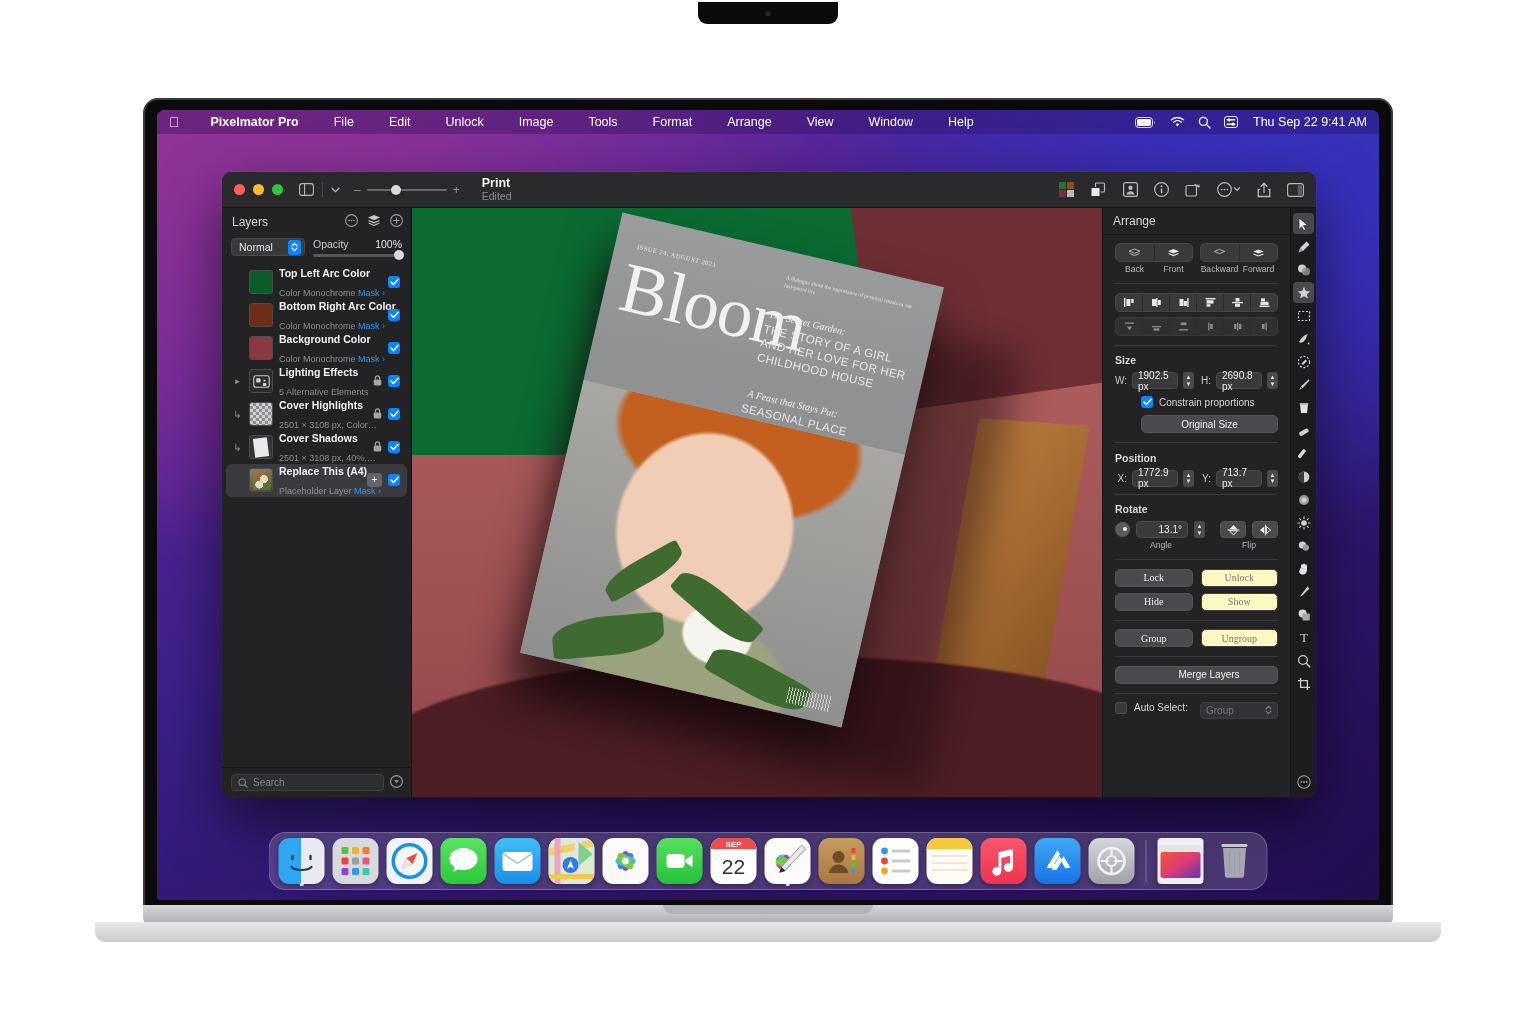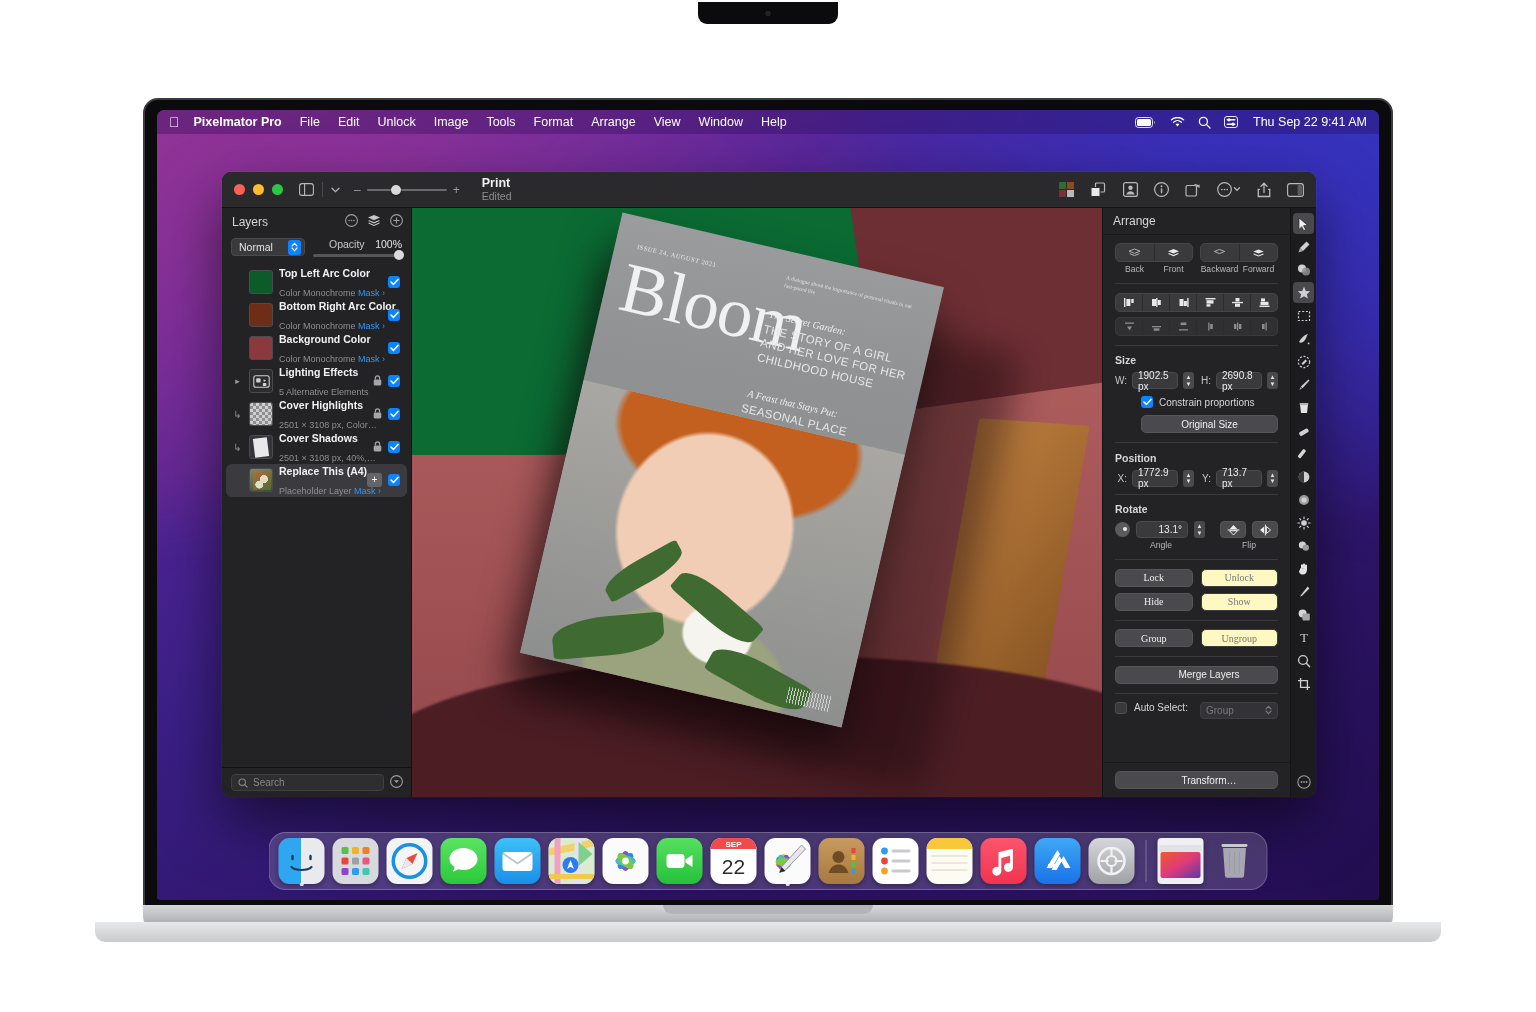--- a/index.html
+++ b/index.html
@@ -50,21 +50,21 @@
   
   .menubar {
     position: relative; z-index: 30; height: 24px;
     display: flex; align-items: center; gap: 0;
     padding: 0 10px 0 12px;
     background: rgba(38,12,82,0.34);
     backdrop-filter: blur(14px);
     color: #fff; font-size: 12.5px;
   }
   .menubar .apple { font-size: 14px; line-height: 1; margin-right: 14px; }
-  .menubar .mitem { padding: 0 9px; white-space: nowrap; }
+  .menubar .mitem { padding: 0 9px; white-space: nowrap; margin-left: 17px; }
   .menubar .mitem.bold { font-weight: 700; padding-left: 0; }
   .menubar .spacer { flex: 1; }
   .menubar .right { display: flex; align-items: center; gap: 13px; padding-right: 2px; }
   .mb-icon { display:inline-flex; align-items:center; justify-content:center; }
   .mb-time { font-size: 12.5px; margin-left: 2px; }
 
   
   .app-window {
     position: absolute; left: 65px; top: 62px; width: 1094px; height: 625px;
     background: #1e1e20; border-radius: 9px; overflow: hidden;
@@ -109,21 +109,21 @@
     width: 74px; height: 18px; background: #3a3a3d; border-radius: 4px;
     display: flex; align-items: center; padding: 0 3px 0 7px; color: #e6e6e8; font-size: 10.5px;
     position: relative; border: .5px solid #4a4a4e;
   }
   .blend-select .chev {
     margin-left: auto; width: 13px; height: 15px; border-radius: 3px; background: #0a84ff;
     display:flex; align-items:center; justify-content:center; color:#fff; font-size:8px; line-height:1;
     flex-direction: column;
   }
   .op-block { flex: 1; }
-  .op-row { display: flex; align-items: baseline; color: #c9c9cd; font-size: 10.5px; margin-left: 16px; }
+  .op-row { display: flex; align-items: baseline; color: #c9c9cd; font-size: 10.5px; }
   .op-row .val { margin-left: auto; color: #e6e6e8; }
   .op-track { margin-top: 4px; height: 2.5px; background: #56565a; border-radius: 2px; position: relative; }
   .op-knob { position: absolute; right: -2px; top: -4px; width: 10px; height: 10px; border-radius: 50%; background: #d9d9dc; }
 
   .layer-list { flex: 1; overflow: hidden; padding-top: 2px; }
   .layer-row {
     display: flex; align-items: center; gap: 6px; height: 33px; padding: 0 7px 0 6px;
     border-radius: 6px; margin: 0 4px;
   }
   .layer-row.selected { background: #3b3b3f; }
@@ -925,23 +925,20 @@
                 <span>Group</span>
                 <span style="margin-left:auto;">
                   <svg width="7" height="10" viewBox="0 0 7 10">
                       <path d="M1 4L3.5 1.4 6 4" fill="none" stroke="#78787d" stroke-width="1.1" stroke-linecap="round"></path>
                       <path d="M1 6L3.5 8.6 6 6" fill="none" stroke="#78787d" stroke-width="1.1" stroke-linecap="round"></path>
                     </svg>
                 </span>
               </span>
             </div>
           </div>
-          <div class="ap-foot">
-            <div class="btn wide">Transform…</div>
-          </div>
         </div>
 
         <div class="tools">
           <div class="tool active">
             <svg width="13" height="14" viewBox="0 0 13 14">
                 <path d="M2 1l8.5 7.2-4 .5 2.2 3.9-1.9 1-2.1-3.9L2 12.5z" fill="#f0f0f3" stroke="#2a2a2c" stroke-width=".7"></path>
               </svg>
           </div>
           <div class="tool">
             <svg width="14" height="14" viewBox="0 0 14 14">

